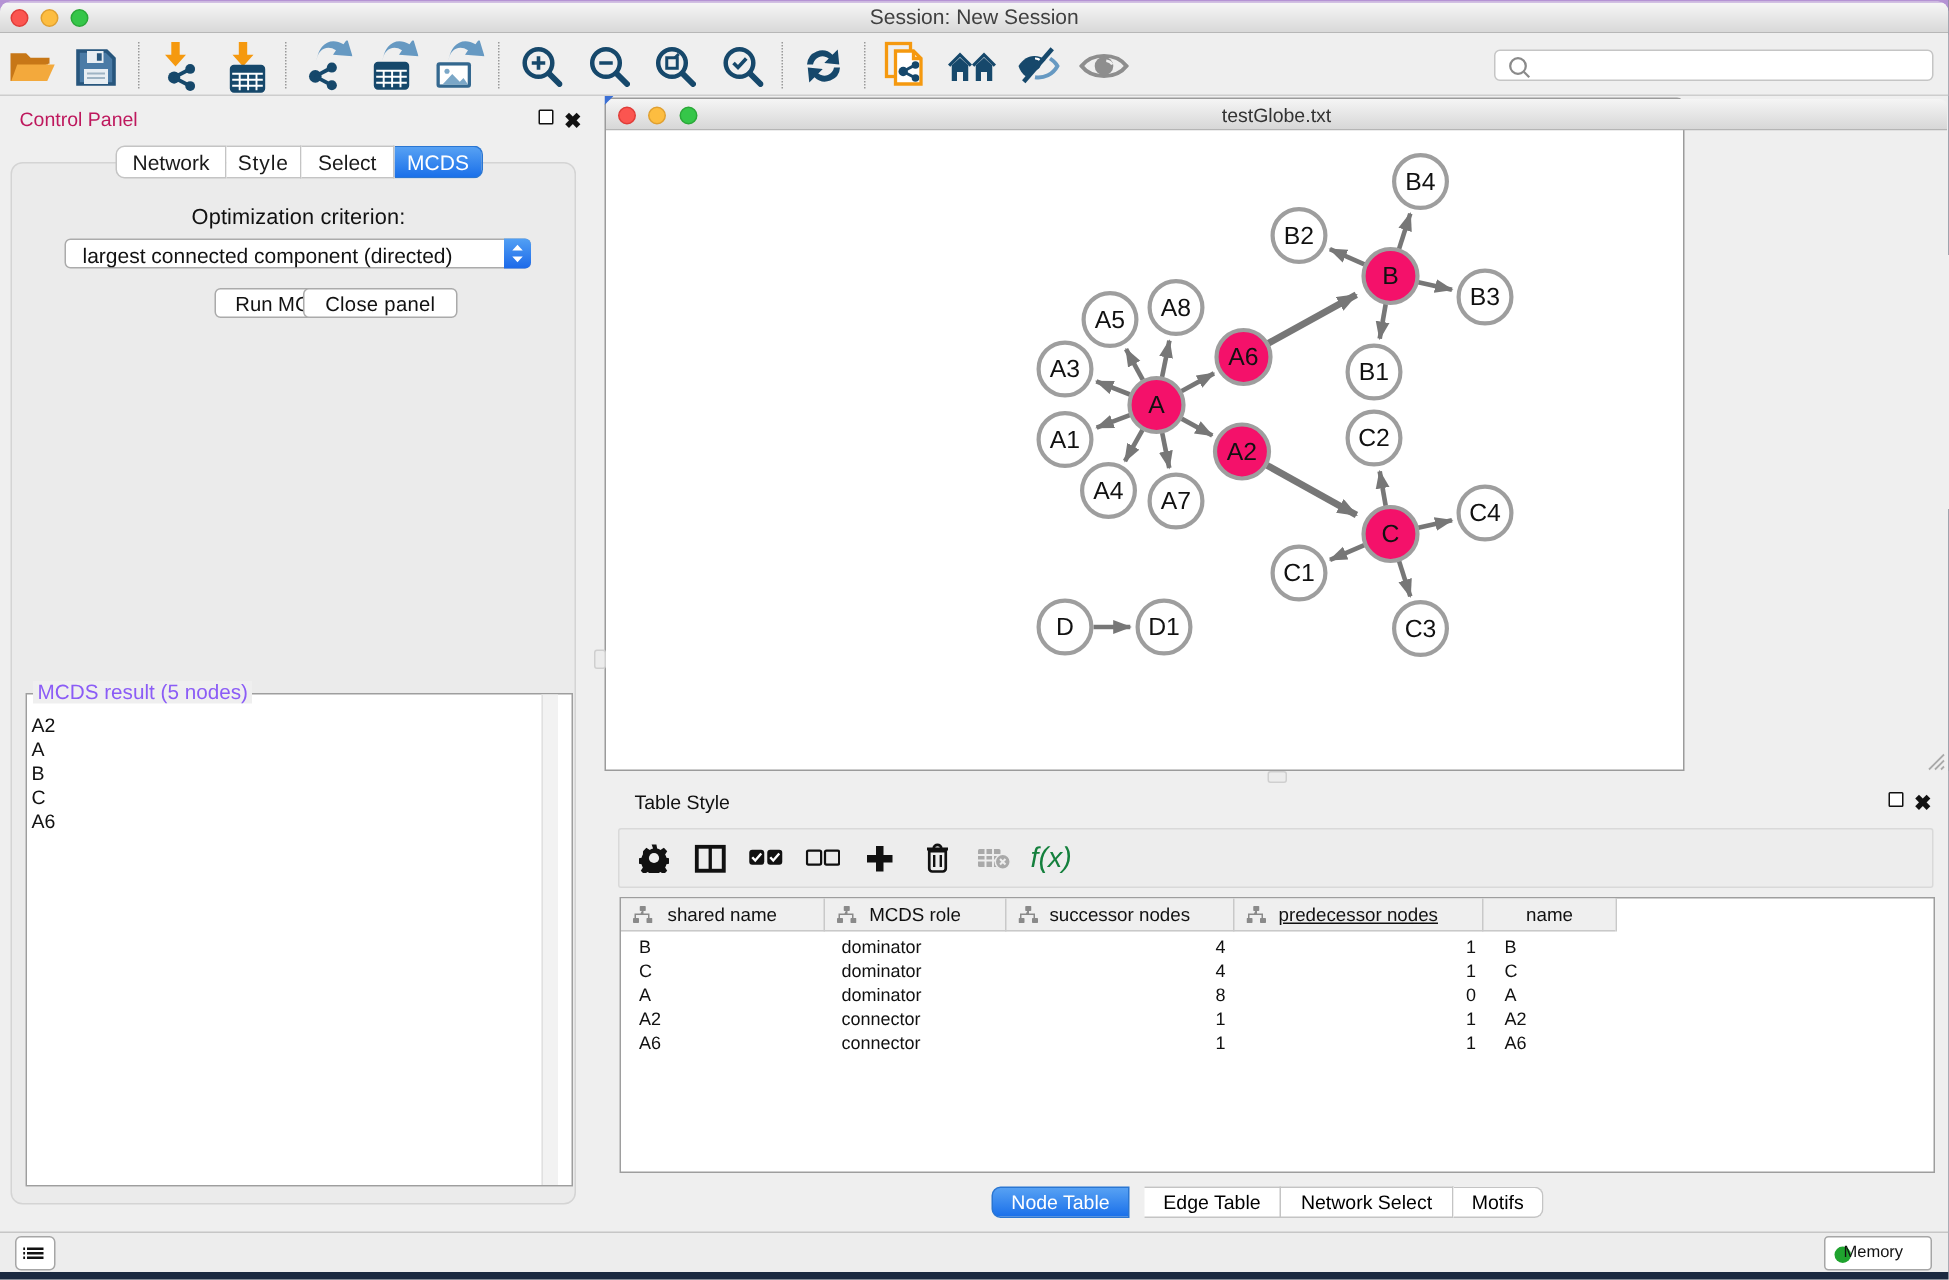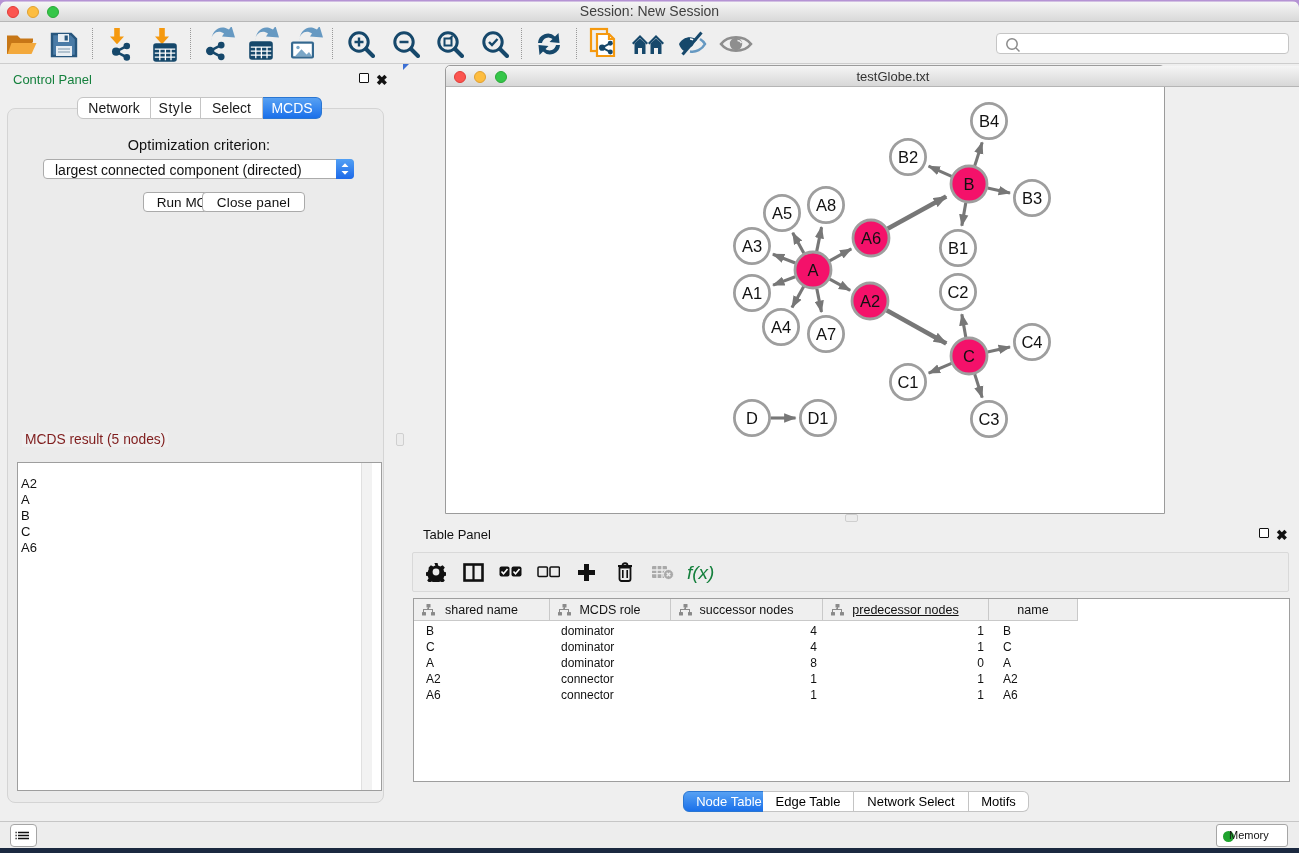--- a/index.html
+++ b/index.html
@@ -11,33 +11,33 @@
 .tl{width:12px;height:12px;border-radius:50%;top:5px;}
 #titlebar .t1{left:7px;background:#fb5550;border:1px solid #e03c38;}
 #titlebar .t2{left:27px;background:#fdbd40;border:1px solid #e0a030;}
 #titlebar .t3{left:47px;background:#35c649;border:1px solid #2aa838;}
 #apptitle{left:0;top:2px;width:1299px;text-align:center;font-size:14px;color:#404040;}
 #toolbar{left:0;top:22px;width:1299px;height:41px;background:#efefef;border-bottom:1px solid #cdcdcd;}
 .tsep{top:5px;height:31px;width:0;border-left:1px dotted #999;}
 #searchbox{left:996px;top:10px;width:293px;height:21px;background:#fff;border:1px solid #c5c5c5;border-radius:4px;}
 
 #cpanel{left:0;top:63px;width:401px;height:757px;background:#efefef;}
-#cpanel .hdr{left:13px;top:8px;font-size:13px;color:#15803d;}
+#cpanel .hdr{left:13px;top:8px;font-size:13px;color:#be185d;}
 #cpbox{left:7px;top:44px;width:377px;height:695px;background:#ebebeb;border:1px solid #d4d4d4;border-radius:8px;}
 .tabrow{height:22px;font-size:14px;color:#1a1a1a;}
 .tab{position:absolute;top:0;height:22px;background:#fff;border:1px solid #c4c4c4;line-height:21px;text-align:center;}
 .tabsel{background:linear-gradient(#57a1f3,#1a70ea);color:#fff;border-color:#2a76d2;}
 
 .btn{position:absolute;background:#fff;border:1px solid #aaa;border-radius:4px;font-size:13.5px;text-align:center;color:#111;}
 #grpbox{left:17px;top:398px;width:365px;height:329px;border:1px solid #9e9e9e;background:#fff;}
-#grplabel{left:22px;top:368px;background:#efefef;padding:0 3px;font-size:13.8px;color:#7f1d1d;}
+#grplabel{left:22px;top:390px;background:#efefef;padding:0 3px;font-size:13.8px;color:#8b5cf6;}
 #mcdslist{left:21px;top:412px;font-size:13px;line-height:16px;color:#111;}
 #listsb{left:361px;top:399px;width:11px;height:327px;background:#f2f2f2;border-left:1px solid #e0e0e0;}
 
-#gwin{left:403px;top:64px;width:720px;height:449px;background:#fff;border:1px solid #9b9b9b;border-radius:5px 5px 0 0;margin-left:42px;}
+#gwin{left:403px;top:64px;width:720px;height:449px;background:#fff;border:1px solid #9b9b9b;border-radius:5px 5px 0 0;}
 #gtitle{left:0;top:0;width:894px;height:21px;background:linear-gradient(#f5f5f5,#d7d7d7);border-bottom:1px solid #b5b5b5;border-radius:5px 5px 0 0;}
 #gtitle .t1{left:8px;background:#fb5550;border:1px solid #e03c38;}
 #gtitle .t2{left:28px;background:#fdbd40;border:1px solid #e0a030;}
 #gtitle .t3{left:48.5px;background:#35c649;border:1px solid #2aa838;}
 #gtitletext{left:0;top:3px;width:894px;text-align:center;font-size:13px;color:#333;}
 #graphsvg{left:0;top:21px;}
 
 #tpanel{left:401px;top:513px;width:898px;height:307px;background:#efefef;}
 #tpanel .hdr{left:22px;top:13px;font-size:13px;color:#111;}
 #ttoolbar{left:11px;top:38px;width:877px;height:40px;background:#ededed;border:1px solid #d9d9d9;border-radius:2px;}
@@ -305,21 +305,21 @@
 <text x="462" y="300.5" font-size="16.5" fill="#111" text-anchor="middle" font-family="Liberation Sans, sans-serif">C1</text>
 <text x="543" y="337.5" font-size="16.5" fill="#111" text-anchor="middle" font-family="Liberation Sans, sans-serif">C3</text>
 <text x="306" y="336.5" font-size="16.5" fill="#111" text-anchor="middle" font-family="Liberation Sans, sans-serif">D</text>
 <text x="372" y="336.5" font-size="16.5" fill="#111" text-anchor="middle" font-family="Liberation Sans, sans-serif">D1</text>
       </svg>
     <svg class="abs" style="left:879px;top:434px;" width="14" height="14">
       <path d="M13 3 L3 13 M13 7 L7 13 M13 11 L11 13" stroke="#aaa" stroke-width="1.2" fill="none"></path>
     </svg>
   </div>
   <div class="abs" id="tpanel">
-    <div class="abs hdr">Table Panel</div>
+    <div class="abs hdr">Table Style</div>
     <div class="abs floatico" style="left:858px;top:14px;"></div>
     <div class="abs xico" style="left:875px;top:16px;">✖</div>
     <div class="abs" id="ttoolbar">
         <svg class="abs" style="left:13px;top:9px" width="20" height="20" viewBox="0 0 20 20">
           <g fill="#111">
             <path d="M8.4 1 h3.2 l.5 2.6 a7 7 0 0 1 2.2 1l2.3-1.4 2.2 2.3-1.4 2.2a7 7 0 0 1 .9 2.2l2.7.5 v3.2 l-2.7.5a7 7 0 0 1-.9 2.2l1.4 2.2-2.2 2.3-2.3-1.4a7 7 0 0 1-2.2.9l-.5 2.7 h-3.2 l-.5-2.7a7 7 0 0 1-2.2-.9l-2.3 1.4-2.2-2.3 1.4-2.2a7 7 0 0 1-.9-2.2l-2.7-.5 v-3.2 l2.7-.5a7 7 0 0 1 .9-2.2L2.7 5.5 4.9 3.2 7.2 4.6a7 7 0 0 1 2.2-1z"></path>
             <circle cx="10" cy="10" r="3.4" fill="#ededed"></circle>
           </g>
         </svg>
 <svg class="abs" style="left:50px;top:10px" width="21" height="19" viewBox="0 0 21 19">
@@ -421,21 +421,21 @@
 <div class="trow num" style="left:257px;top:72px;width:146px;">1</div>
 <div class="trow num" style="left:409px;top:72px;width:161px;">1</div>
 <div class="trow" style="left:589px;top:72px;width:80px;">A2</div>
 <div class="trow" style="left:12px;top:88px;width:120px;">A6</div>
 <div class="trow" style="left:147px;top:88px;width:110px;">connector</div>
 <div class="trow num" style="left:257px;top:88px;width:146px;">1</div>
 <div class="trow num" style="left:409px;top:88px;width:161px;">1</div>
 <div class="trow" style="left:589px;top:88px;width:80px;">A6</div>
       </div>
     <div class="abs btabrow">
-        <div class="tab tabsel" style="left:282px;top:277px;width:92px;height:21px;line-height:20px;border-radius:6px 0 0 6px;font-size:13px;">Node Table</div>
+        <div class="tab tabsel" style="left:260px;top:277px;width:92px;height:21px;line-height:20px;border-radius:6px 0 0 6px;font-size:13px;">Node Table</div>
 <div class="tab" style="left:362px;top:277px;width:91px;height:21px;line-height:20px;border-left:none;font-size:13px;">Edge Table</div>
 <div class="tab" style="left:453px;top:277px;width:115px;height:21px;line-height:20px;border-left:none;font-size:13px;">Network Select</div>
 <div class="tab" style="left:568px;top:277px;width:60px;height:21px;line-height:20px;border-left:none;border-radius:0 6px 6px 0;font-size:13px;">Motifs</div>
       </div>
   </div>
   <div class="abs" id="statusbar">
     <div class="abs" id="leftbtn">
       <svg width="25" height="21">
           <g stroke="#111" stroke-width="1.6">
             <path d="M7 7.5 h11 M7 10.5 h11 M7 13.5 h11"></path>

